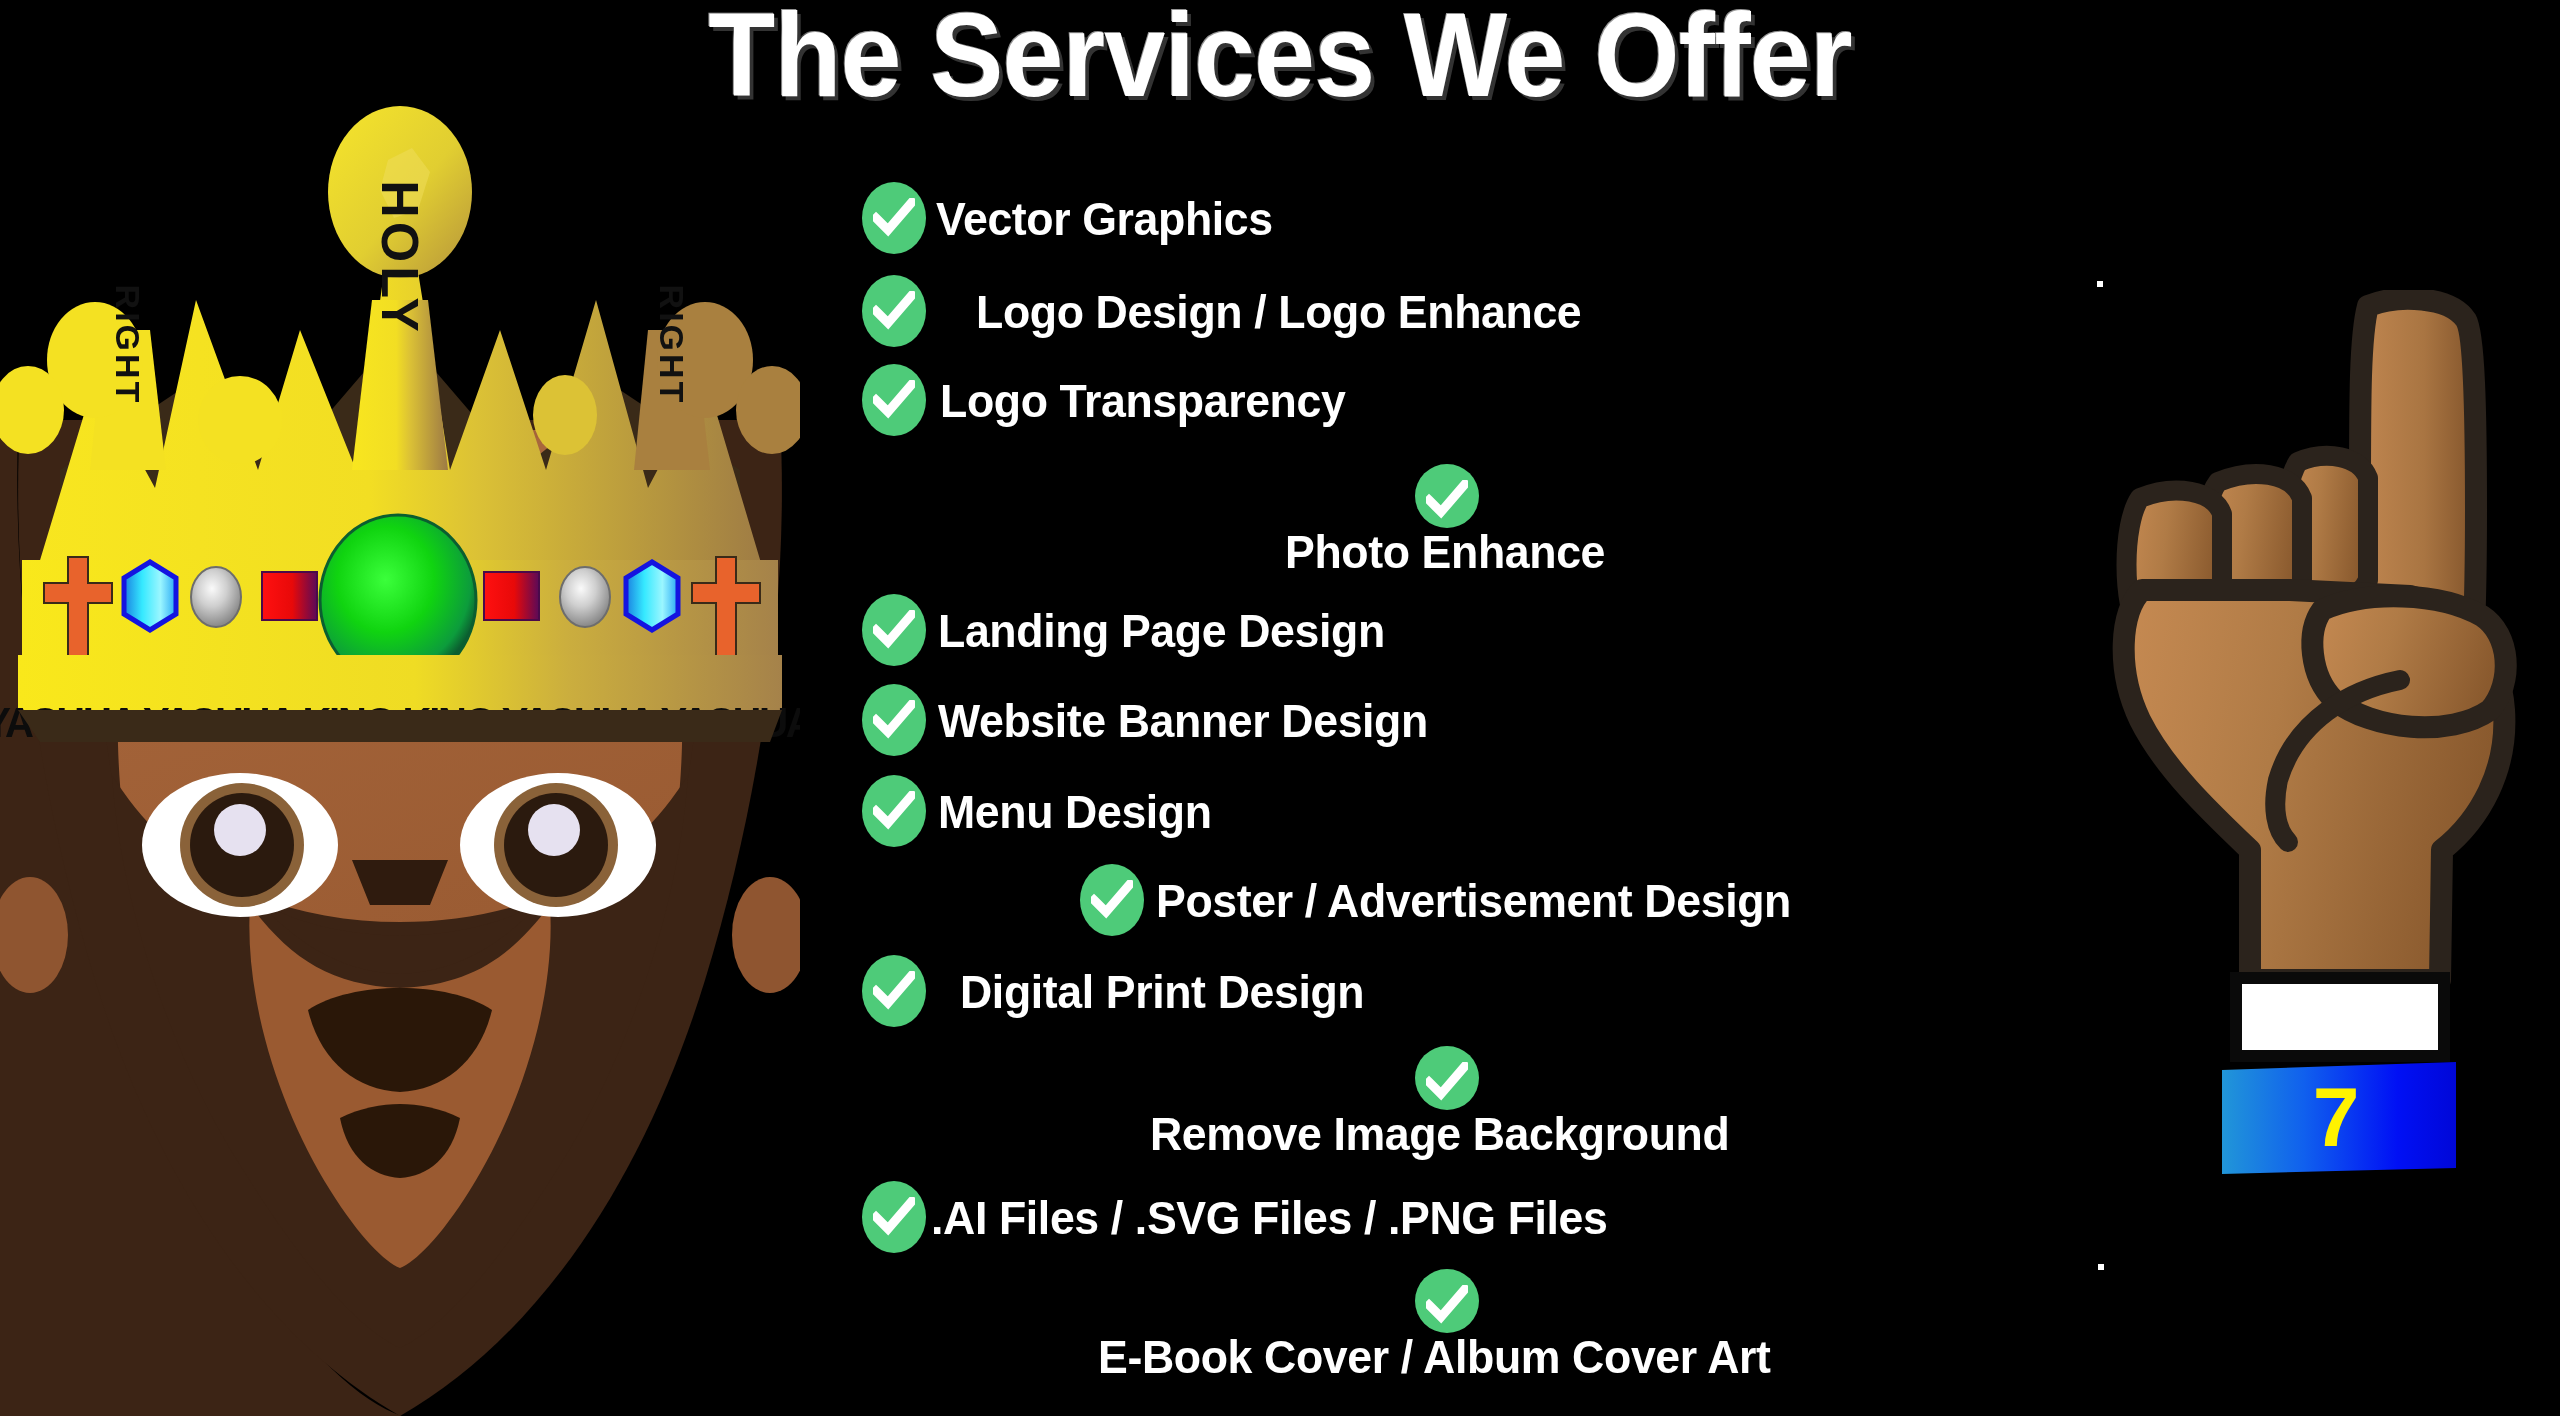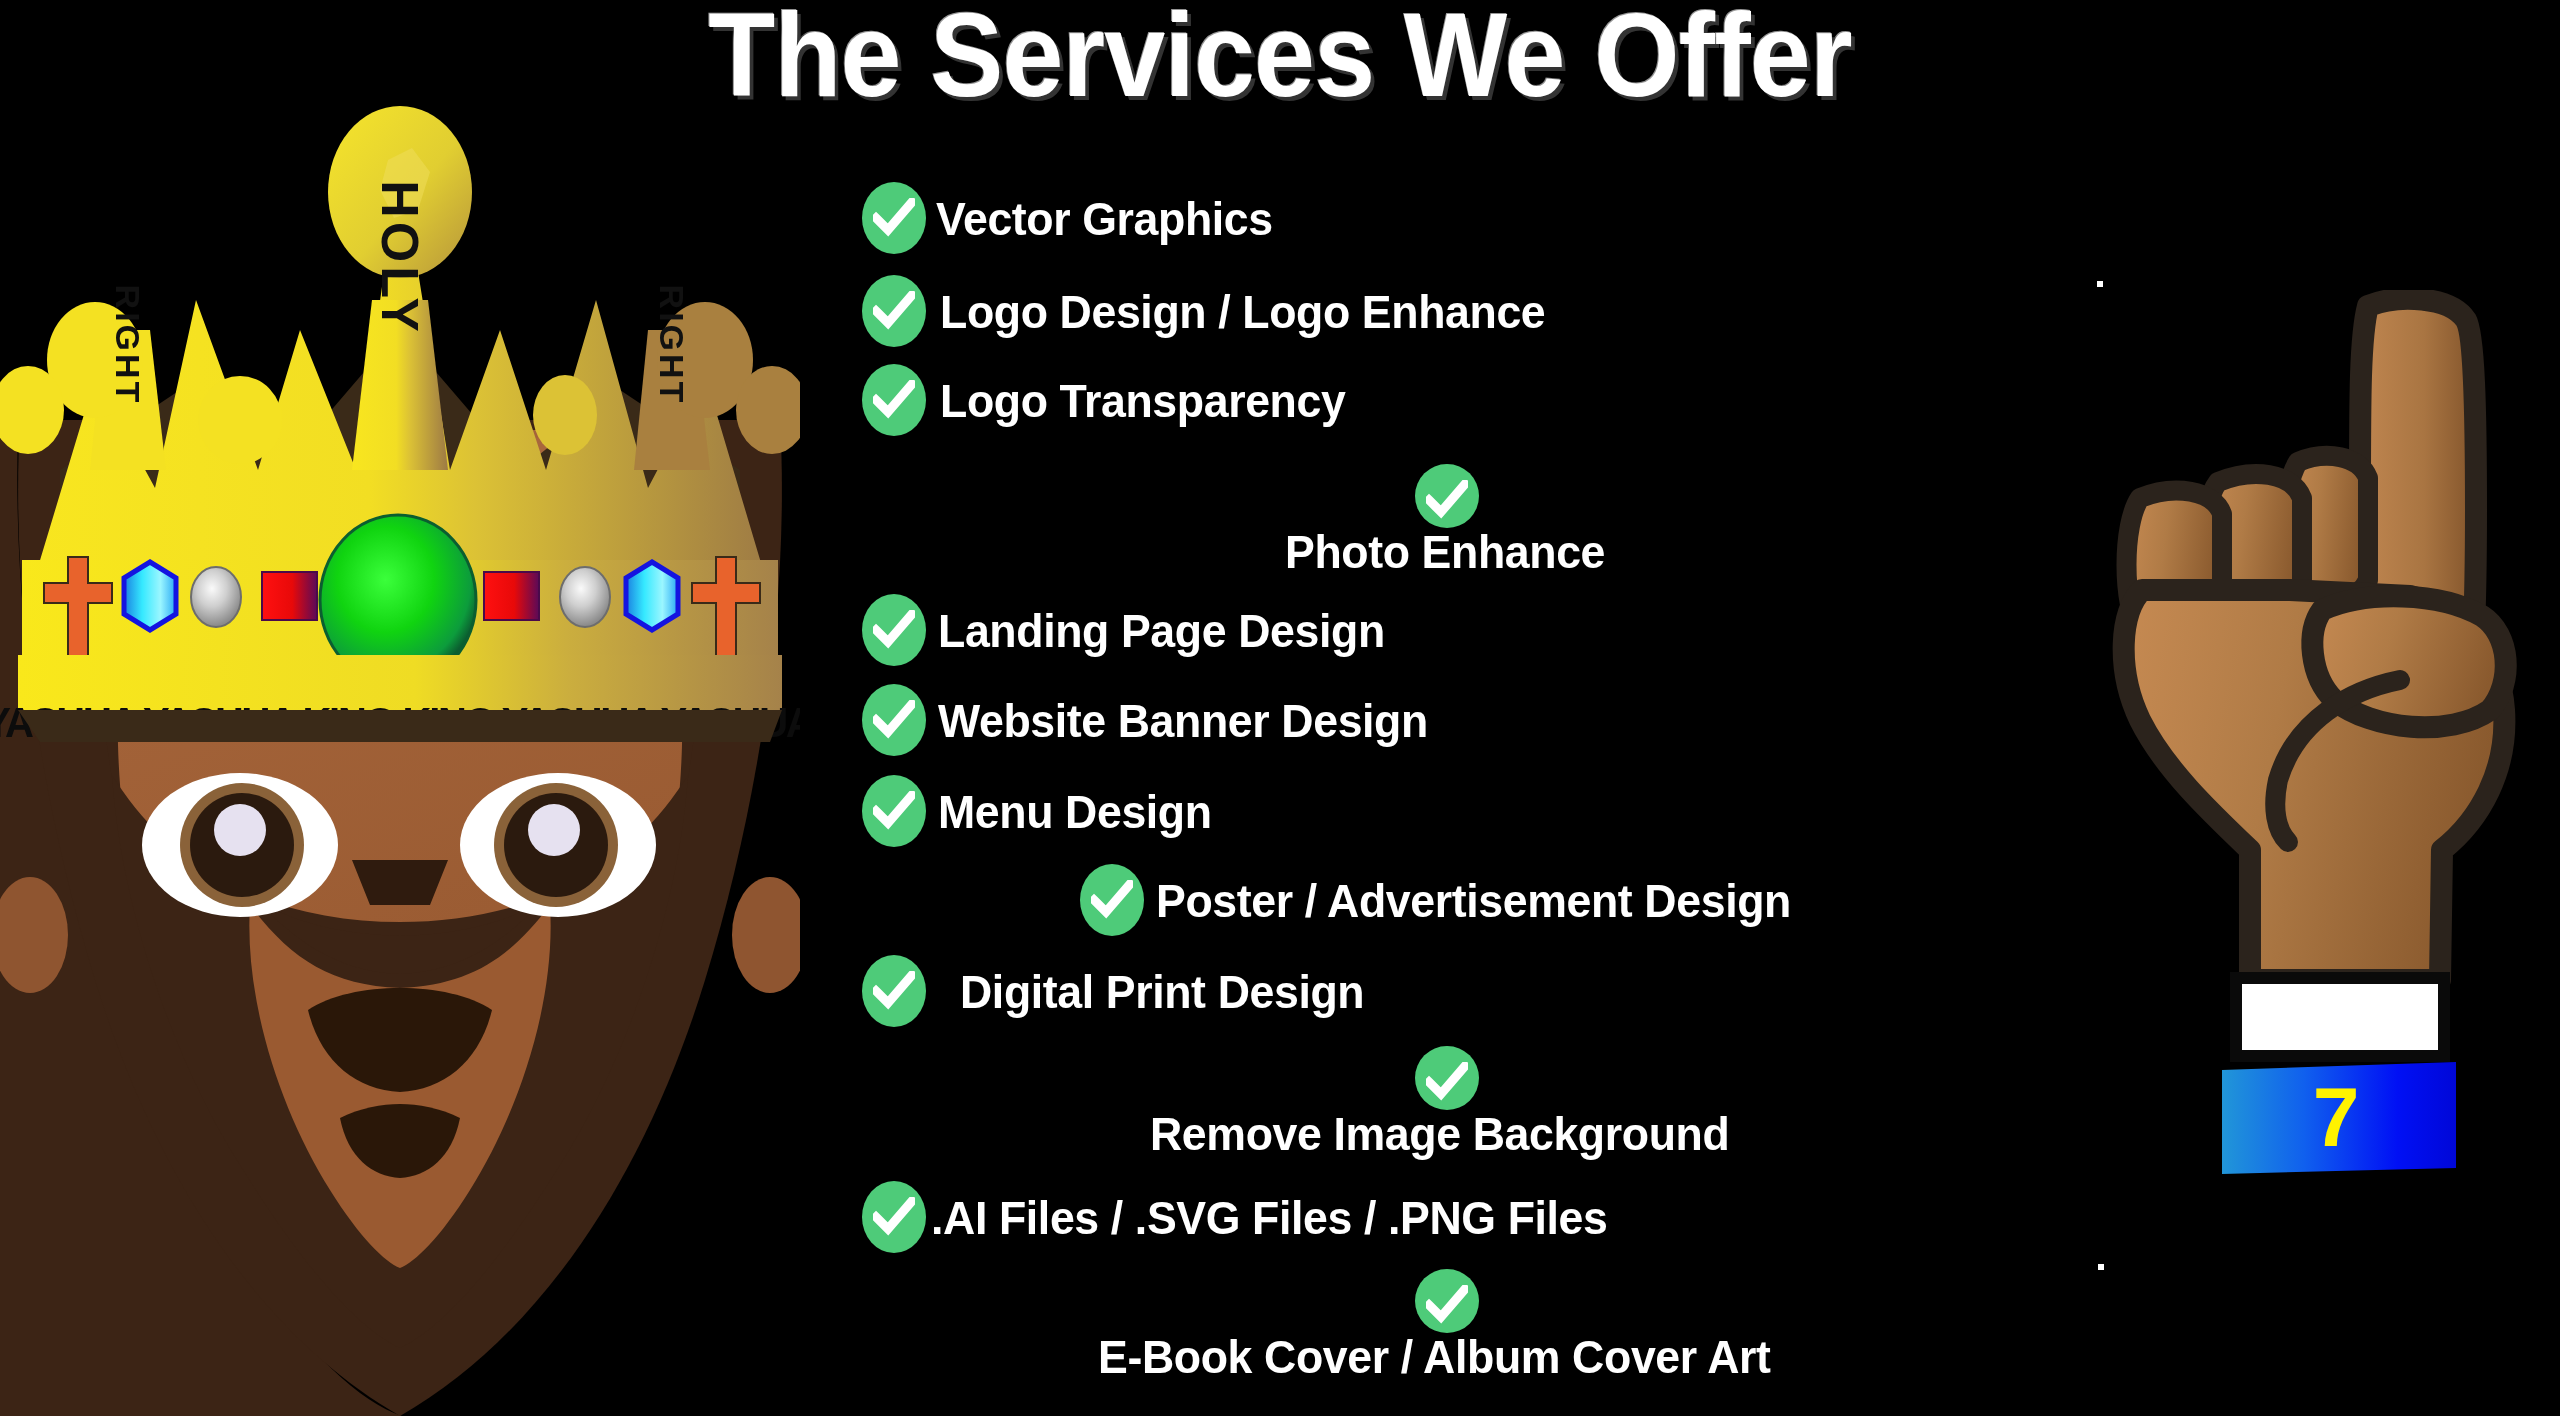--- a/index.html
+++ b/index.html
@@ -295,21 +295,21 @@
 
   <div class="service-row" style="margin-top:0px;">
     <span class="check-badge">
       <svg width="42" height="40" viewBox="0 0 42 40">
           <path d="M3 20 L15 32 L39 4" stroke="#fff" stroke-width="9" fill="none" stroke-linecap="square"></path>
         </svg>
     </span>
     <span class="service-label" style="margin-left:0px;">Vector Graphics</span>
   </div>
 
-  <div class="service-row" style="margin-top:21px;">
+  <div class="service-row" style="margin-top:21px;gap:36px;">
     <span class="check-badge">
       <svg width="42" height="40" viewBox="0 0 42 40">
           <path d="M3 20 L15 32 L39 4" stroke="#fff" stroke-width="9" fill="none" stroke-linecap="square"></path>
         </svg>
     </span>
     <span class="service-label" style="margin-left:4px;">Logo Design / Logo Enhance</span>
   </div>
 
   <div class="service-row" style="margin-top:17px;">
     <span class="check-badge">

